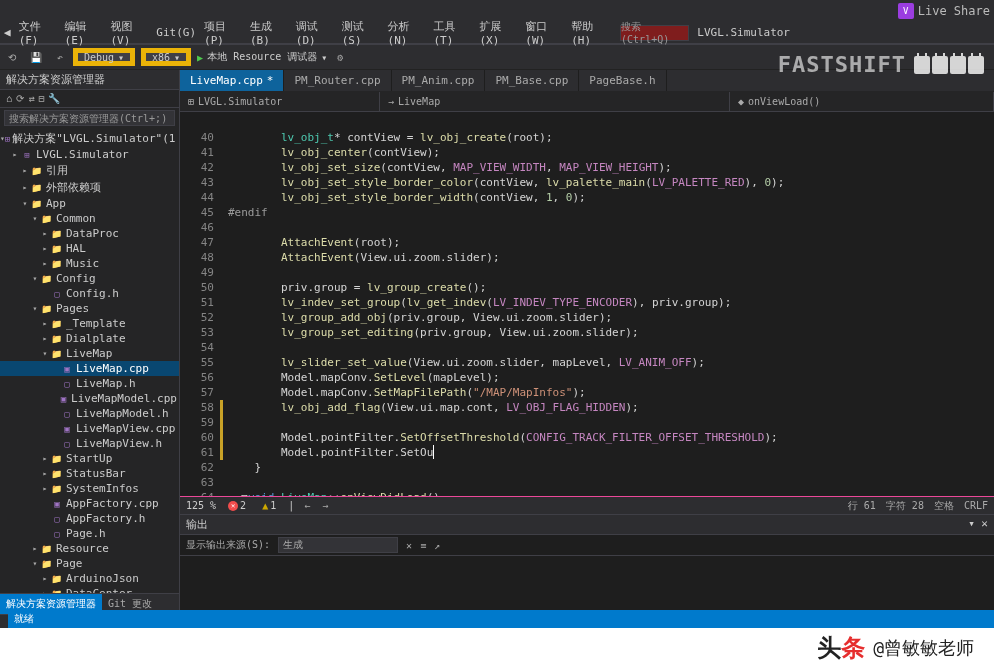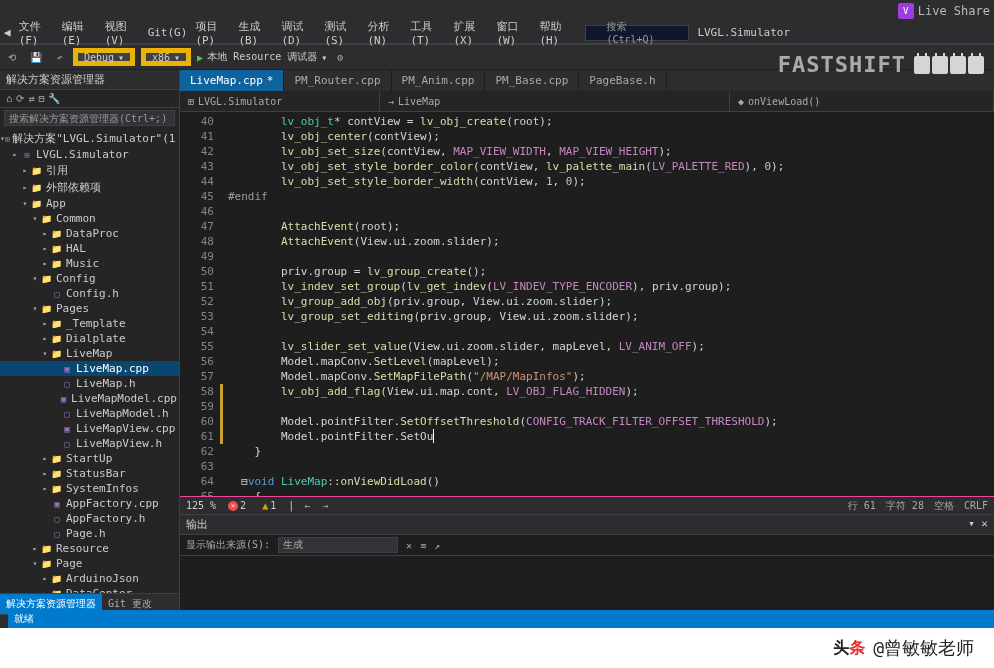--- a/index.html
+++ b/index.html
@@ -3,21 +3,21 @@
 <meta charset="utf-8">
 <style>
 * { margin: 0; padding: 0; box-sizing: border-box; font-family: "Microsoft YaHei", "Segoe UI", Consolas, monospace; }
 body { background: #1e1e1e; color: #ccc; width: 994px; height: 668px; overflow: hidden; position: relative; }
 .titlebar { background: #2d2d30; height: 22px; display: flex; align-items: center; font-size: 10px; color: #ccc; padding: 0 4px; justify-content: space-between; }
 .titlebar-right { display: flex; gap: 4px; align-items: center; }
 .titlebar .v-btn { background: #9b3de0; color: #fff; width: 16px; height: 16px; display: flex; align-items: center; justify-content: center; border-radius: 2px; font-size: 9px; }
 .titlebar .live-share { font-size: 12px; color: #bbb; white-space: nowrap; }
 .menubar { background: #2d2d30; height: 22px; display: flex; align-items: center; font-size: 11px; color: #ccc; padding: 0 4px; gap: 8px; border-bottom: 1px solid #3f3f46; }
 .menubar span { cursor: pointer; }
-.searchbox { margin-left: 3px; background: #0f172a; border: 1px solid #3f3f46; color: #999; font-size: 10px; padding: 1px 20px; height: 16px; display: flex; align-items: center; }
+.searchbox { margin-left: 3px; background: #7f1d1d; border: 1px solid #3f3f46; color: #999; font-size: 10px; padding: 1px 0; height: 16px; display: flex; align-items: center; }
 .projectname { margin-left: auto; color: #ccc; font-size: 11px; padding-right: 200px; }
 .toolbar { background: #2d2d30; height: 26px; display: flex; align-items: center; font-size: 10px; color: #ccc; padding: 0 4px; gap: 6px; border-top: 1px solid #3f3f46; border-bottom: 1px solid #222; }
 .tool-drop { background: #3f3f46; border: 5px solid #eab308; padding: 1px 6px; font-size: 10px; display: flex; align-items: center; gap: 4px; height: 18px; }
 .tool-btn { padding: 2px 4px; color: #aaa; }
 .run-btn { display: flex; align-items: center; gap: 4px; color: #ccc; }
 .run-btn .tri { color: #4ec94e; }
 .watermark { position: absolute; top: 52px; right: 10px; font-size: 22px; font-weight: bold; color: rgba(255,255,255,0.6); letter-spacing: 1px; display: flex; align-items: center; gap: 8px; z-index: 100; }
 .bili { display: flex; gap: 2px; }
 .bili-box { width: 16px; height: 18px; background: rgba(255,255,255,0.8); border-radius: 2px; position: relative; }
 .bili-box::before { content:""; position:absolute; top:-3px; left:3px; width:2px; height:3px; background:rgba(255,255,255,0.8); }
@@ -44,21 +44,21 @@
 .editor-area { flex: 1; display: flex; flex-direction: column; background: #1e1e1e; }
 .tab-row { display: flex; background: #2d2d30; height: 22px; border-bottom: 1px solid #252526; }
 .tab { padding: 3px 10px; font-size: 11px; color: #aaa; background: #2d2d30; cursor: pointer; display: flex; align-items: center; gap: 4px; border-right: 1px solid #1e1e1e; }
 .tab.active { background: #0e639c; color: #fff; }
 .tab.dirty::after { content: "*"; }
 .breadcrumb { display: flex; background: #252526; height: 20px; font-size: 10px; color: #aaa; align-items: center; border-bottom: 1px solid #3f3f46; }
 .bc-item { padding: 0 8px; border-right: 1px solid #3f3f46; display: flex; align-items: center; gap: 4px; height: 100%; }
 .bc-item:nth-child(1) { flex: 0 0 200px; }
 .bc-item:nth-child(2) { flex: 0 0 350px; }
 .bc-item:nth-child(3) { flex: 1; }
-.code-wrap { flex: 1; display: flex; overflow: hidden; font-family: Consolas, monospace; font-size: 11px; line-height: 15px; }
+.code-wrap { flex: 1; display: flex; overflow: hidden; font-family: Consolas, monospace; font-size: 11px; line-height: 15px; margin-top: 16px; }
 .gutter { width: 40px; background: #1e1e1e; color: #858585; text-align: right; padding: 2px 6px 2px 0; user-select: none; }
 .gutter div { height: 15px; }
 .code { flex: 1; padding: 2px 0 2px 8px; color: #d4d4d4; white-space: pre; position: relative; overflow-x: hidden; }
 .code-line { height: 15px; position: relative; }
 .code-line.changed { border-left: 3px solid #c9a227; margin-left: -8px; padding-left: 5px; }
 .kw { color: #569cd6; }
 .fn { color: #dcdcaa; }
 .ty { color: #4ec9b0; }
 .st { color: #ce9178; }
 .nm { color: #b5cea8; }
@@ -75,21 +75,21 @@
 .output-panel { background: #1e1e1e; border-top: 1px solid #3f3f46; display: flex; flex-direction: column; height: 100px; }
 .output-header { background: #2d2d30; font-size: 11px; padding: 2px 6px; color: #ccc; border-bottom: 1px solid #3f3f46; display: flex; justify-content: space-between; }
 .output-tools { display: flex; padding: 2px 6px; font-size: 10px; color: #aaa; gap: 8px; align-items: center; border-bottom: 1px solid #3f3f46; }
 .output-tools .src-drop { background: #333337; border: 1px solid #3f3f46; padding: 0 4px; width: 120px; height: 16px; }
 .output-body { flex: 1; font-family: Consolas, monospace; font-size: 10px; color: #ccc; padding: 2px 6px; white-space: pre; overflow: hidden; }
 .bottom-tabs { background: #2d2d30; height: 20px; display: flex; align-items: center; font-size: 10px; color: #aaa; gap: 2px; padding-left: 190px; border-top: 1px solid #3f3f46; }
 .bottom-tabs span { padding: 2px 8px; cursor: pointer; }
 .bottom-tabs span.act { color: #fff; }
 .statusbar { position: absolute; bottom: 40px; left: 8px; right: 0; height: 18px; background: #007acc; display: flex; align-items: center; font-size: 10px; color: #fff; padding: 0 6px; gap: 10px; }
 .toutiao { position: absolute; bottom: 0; left: 0; right: 0; height: 40px; background: #fff; display: flex; align-items: center; justify-content: flex-end; padding: 0 20px; gap: 8px; font-size: 18px; color: #222; }
-.toutiao .logo { font-size: 16px; font-weight: bold; color: #222; }
+.toutiao .logo { font-size: 24px; font-weight: bold; color: #222; }
 .toutiao .hl { color: #e62e2e; }
 </style>
 </head>
 <body>
 
 <div class="titlebar">
   <span></span>
   <div class="titlebar-right">
     <span class="v-btn">V</span>
     <span class="live-share">Live Share</span>

